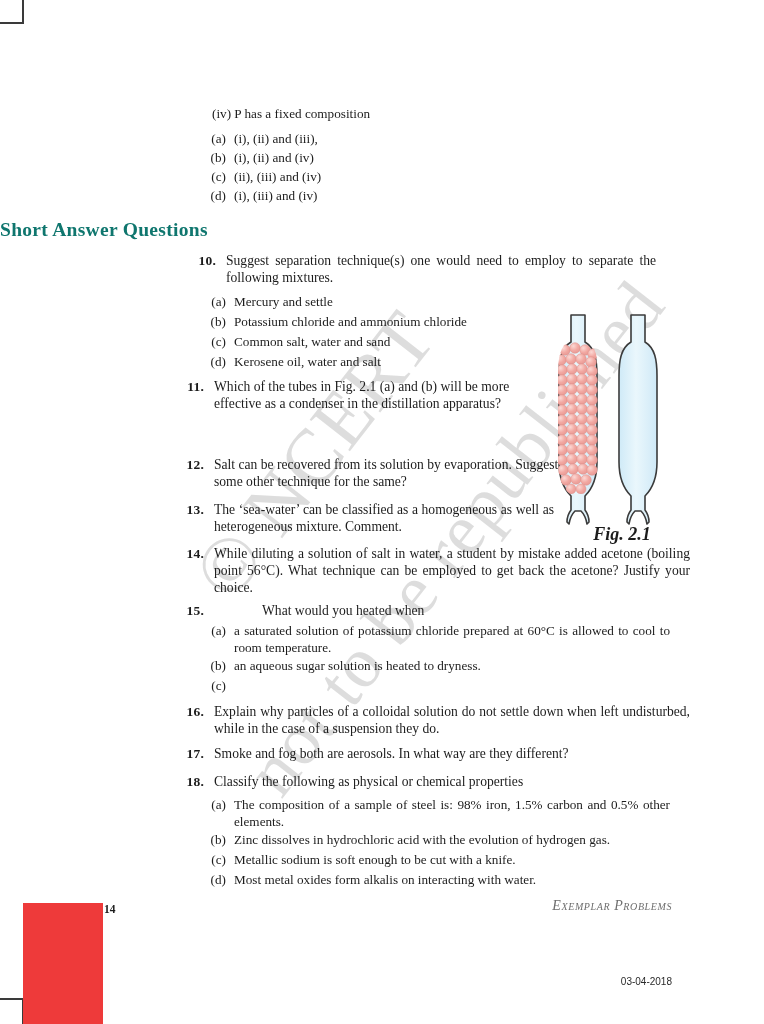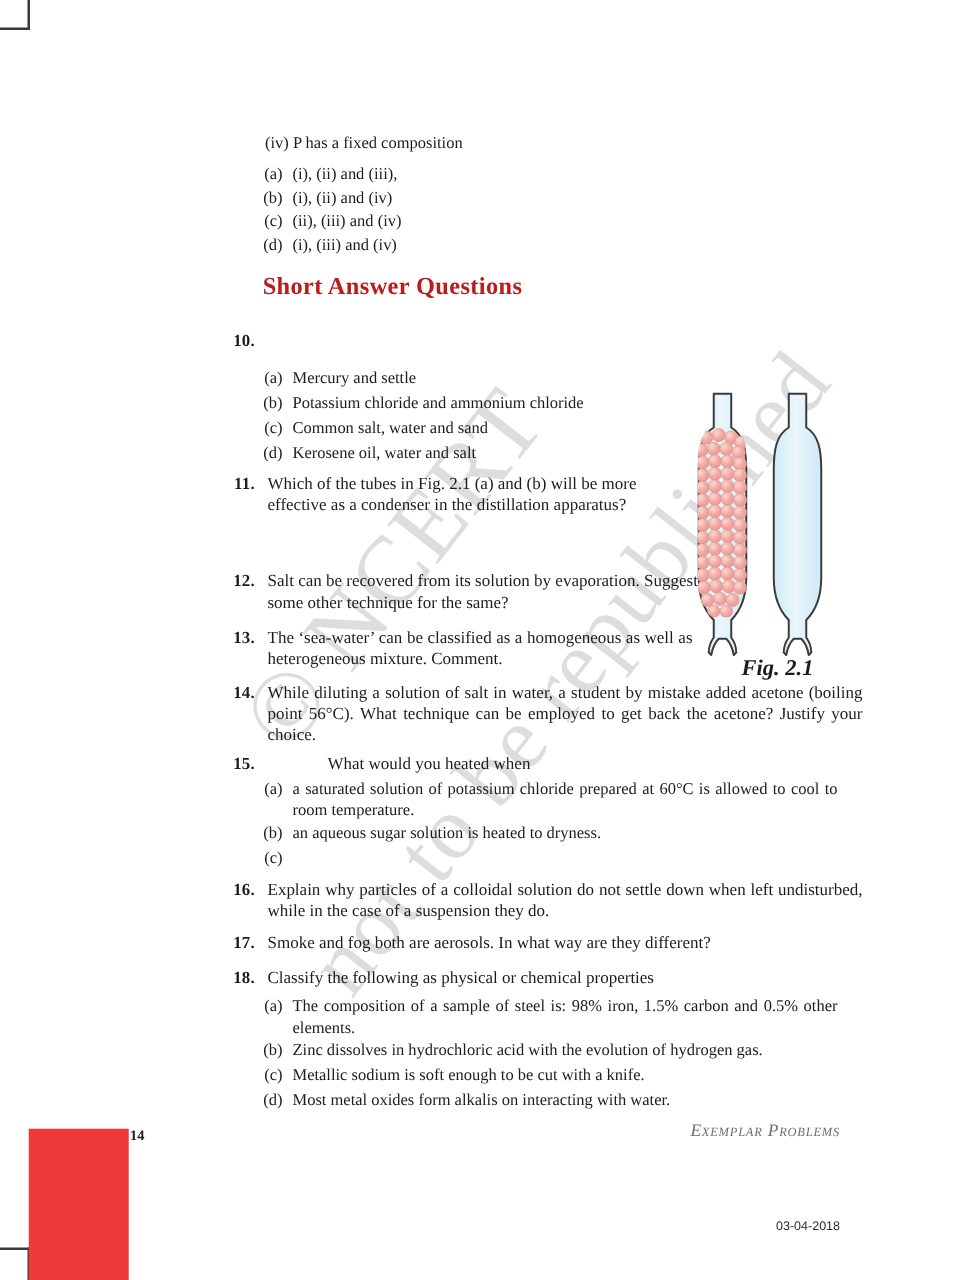--- a/index.html
+++ b/index.html
@@ -49,22 +49,21 @@
   .q-body.just{text-align:justify;}
 
   .sub-row{position:absolute;display:flex;}
   .sub-lbl{width:26px;flex:none;text-align:right;font-size:13.2px;line-height:17px;}
   .sub-body{margin-left:8px;font-size:13.2px;line-height:17px;}
   .sub-body.just{text-align:justify;}
 
   
   .section-heading{
     position:absolute;left:0;top:219px;width:628px;
-    text-align:center;
-    color:#b91c1c;
+    color:#0f766e;
     font-weight:bold;
     font-size:19.5px;
     letter-spacing:.3px;
     font-family:"Liberation Serif", serif;
   }
 
   
   .figure{position:absolute;left:548px;top:312px;width:148px;height:230px;}
   .fig-caption{
     position:absolute;left:548px;top:524px;width:148px;
@@ -113,22 +112,23 @@
       <div class="sub-lbl">(c)</div>
       <div class="sub-body">(ii), (iii) and (iv)</div>
     </div>
     <div class="sub-row" style="left:200px;top:187px;width:420px;">
       <div class="sub-lbl">(d)</div>
       <div class="sub-body">(i), (iii) and (iv)</div>
     </div>
 
     <div class="section-heading">Short Answer Questions</div>
 
-    <div class="q-row" style="left:170px;top:252px;width:480px;margin-top:12px;">
+    <div class="q-row" style="left:182px;top:252px;width:480px;">
       <div class="q-num">10.</div>
+      <div class="q-body just" style="width:430px;">Suggest separation technique(s) one would need to employ to separate the following mixtures.</div>
     </div>
     <div class="sub-row" style="left:200px;top:293px;width:440px;">
       <div class="sub-lbl">(a)</div>
       <div class="sub-body">Mercury and settle</div>
     </div>
     <div class="sub-row" style="left:200px;top:313px;width:440px;">
       <div class="sub-lbl">(b)</div>
       <div class="sub-body">Potassium chloride and ammonium chloride</div>
     </div>
     <div class="sub-row" style="left:200px;top:333px;width:440px;">

